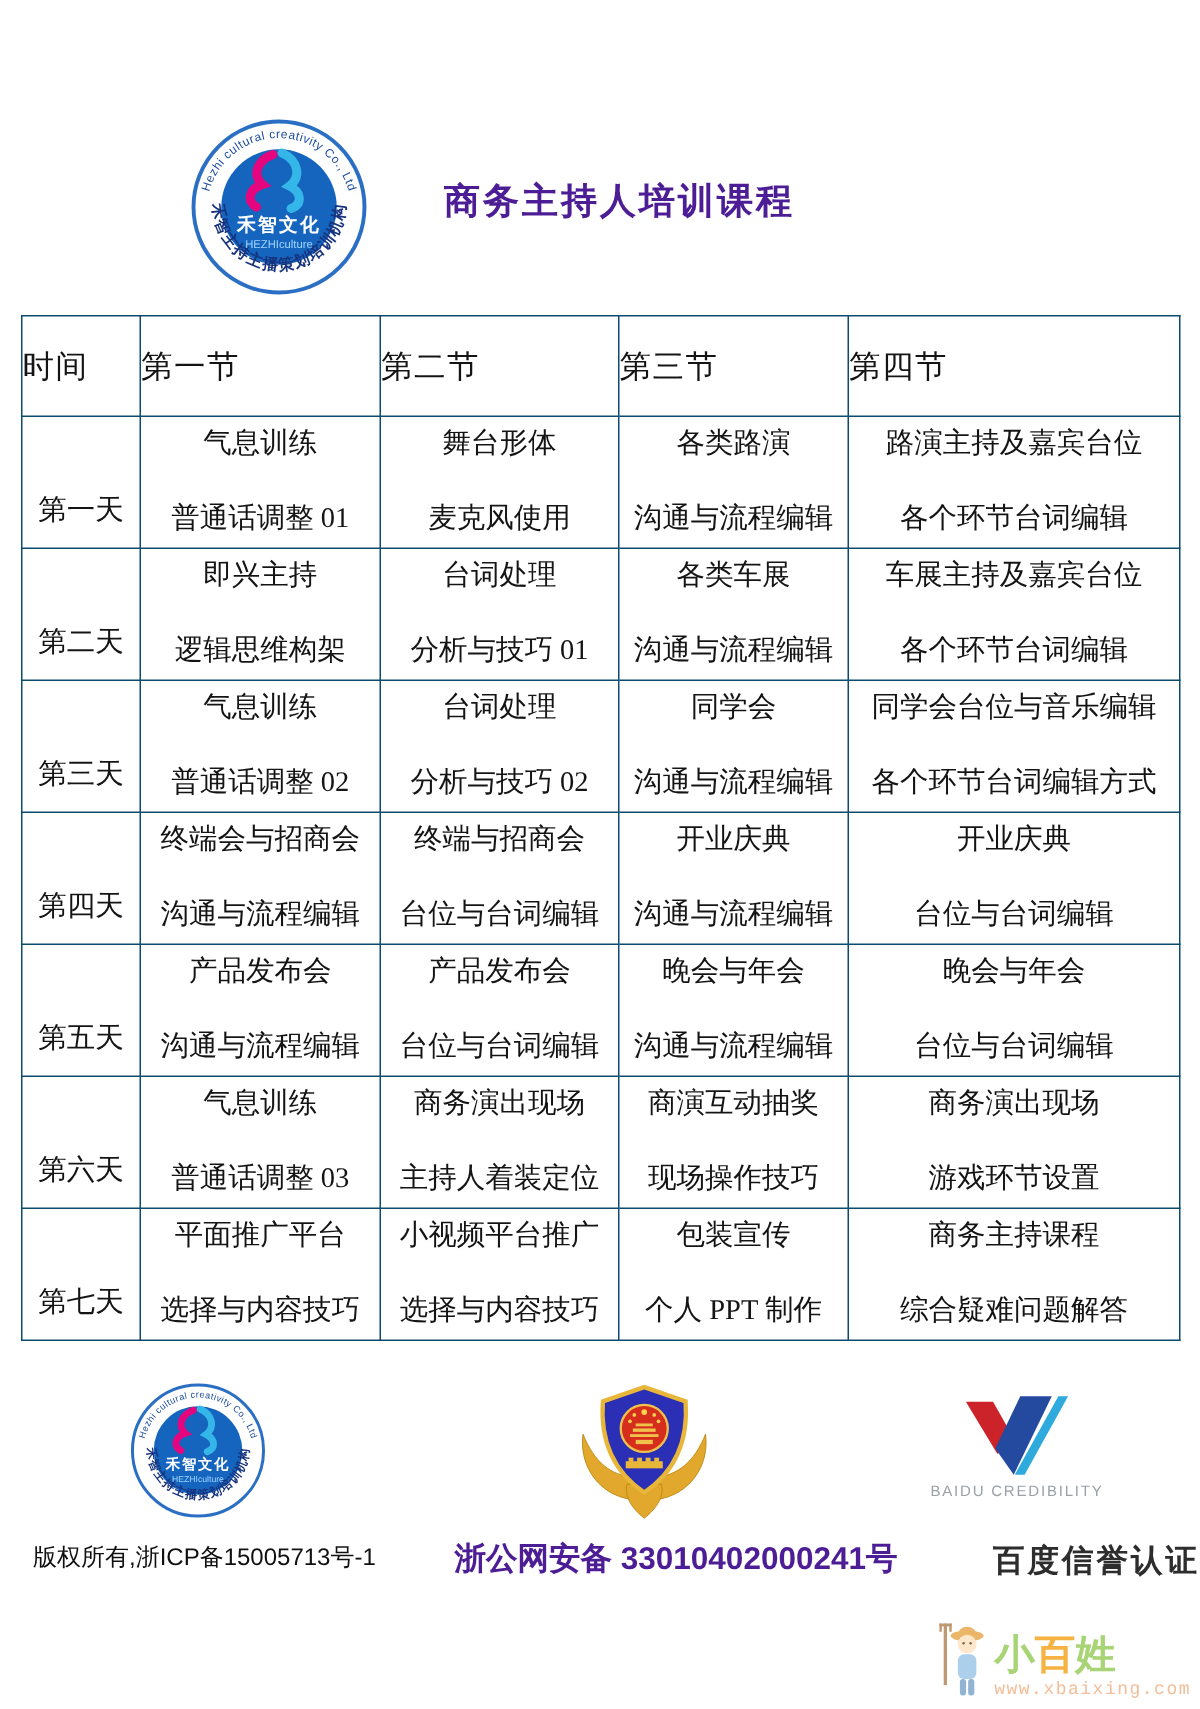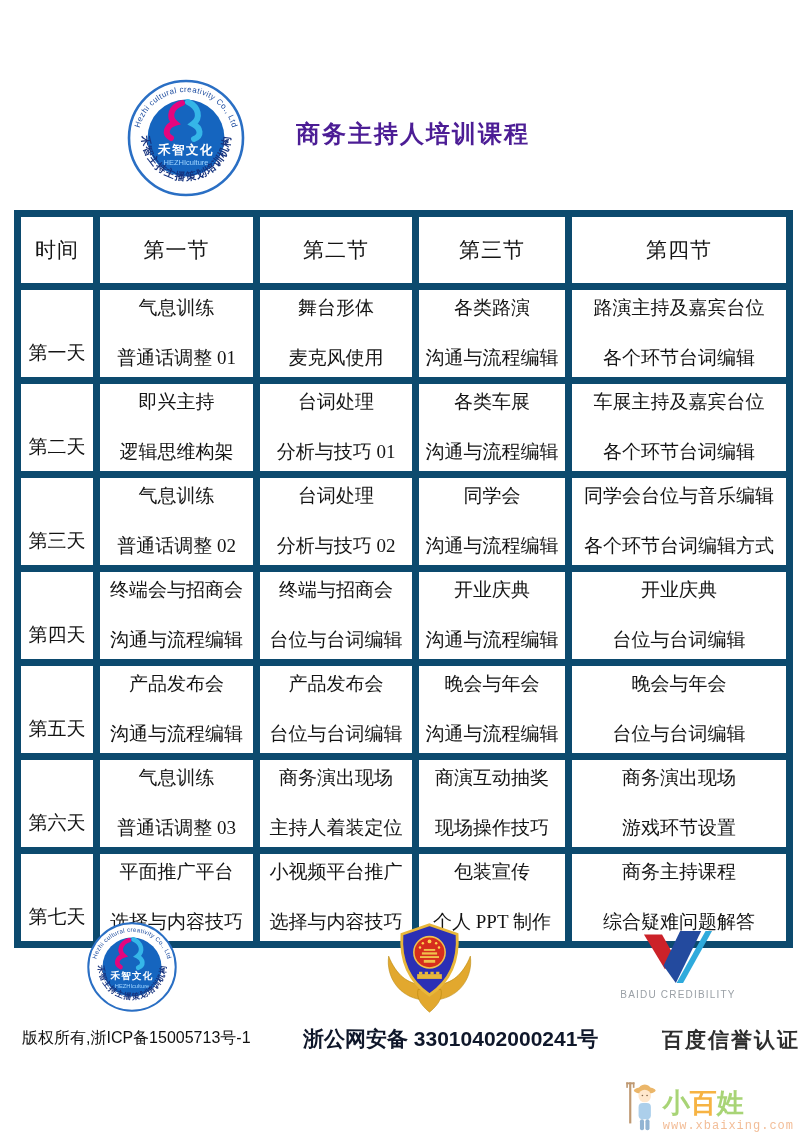--- a/index.html
+++ b/index.html
@@ -15,21 +15,21 @@
     position:absolute;left:296px;top:118px;margin:0;
     font-size:24px;font-weight:bold;letter-spacing:2px;color:#4c1d95;
     font-family:"Liberation Serif","DejaVu Serif",serif;
   }
   
   table.course{
     position:absolute;left:14px;top:210px;width:772px;
     border-collapse:collapse;table-layout:fixed;
   }
   table.course td{
-    border:7px solid #0c4a6e;text-align:center;vertical-align:middle;
+    border:1px solid #0c4a6e;vertical-align:middle;
     padding:0;color:#141414;overflow:hidden;
   }
   tr.head-row td{height:66px;font-size:21px;letter-spacing:1px;}
   tr.day-row td{height:87px;font-size:19px;}
   td.day-cell .day-inner{
     display:flex;height:87px;flex-direction:column;justify-content:flex-end;
     align-items:center;padding-bottom:13px;box-sizing:border-box;
   }
   td.topic-cell .cell-inner{
     display:flex;height:87px;flex-direction:column;justify-content:space-evenly;
@@ -43,21 +43,21 @@
     font-family:"Liberation Sans","DejaVu Sans",sans-serif;
   }
   .baidu-v{display:block;margin:0 auto;}
   .baidu-cn{font-size:22px;color:#8d9296;letter-spacing:5px;margin-top:2px;}
   .baidu-en{font-size:10px;color:#9aa0a6;letter-spacing:1.2px;margin-top:3px;}
   .footer-text{
     position:absolute;font-family:"Liberation Sans","DejaVu Sans",sans-serif;
     white-space:nowrap;
   }
   .copyright{left:22px;top:1028px;font-size:16px;color:#101010;}
-  .police-record{left:303px;top:1025px;font-size:21px;font-weight:bold;color:#0f172a;}
+  .police-record{left:303px;top:1025px;font-size:21px;font-weight:bold;color:#4c1d95;}
   .baidu-cert{left:618px;top:1026px;font-size:21px;font-weight:600;letter-spacing:2px;color:#2d2d2d;margin-left:44px;}
   
   .watermark{
     position:absolute;right:6px;bottom:6px;display:flex;align-items:flex-end;
     font-family:"Liberation Sans","DejaVu Sans",sans-serif;opacity:0.85;
   }
   .wm-text{display:flex;flex-direction:column;align-items:flex-start;margin-left:4px;}
   .wm-name{font-size:27px;font-weight:bold;line-height:1;}
   .wm-name .g{color:#9acd5f;}
   .wm-name .o{color:#f5a623;}

